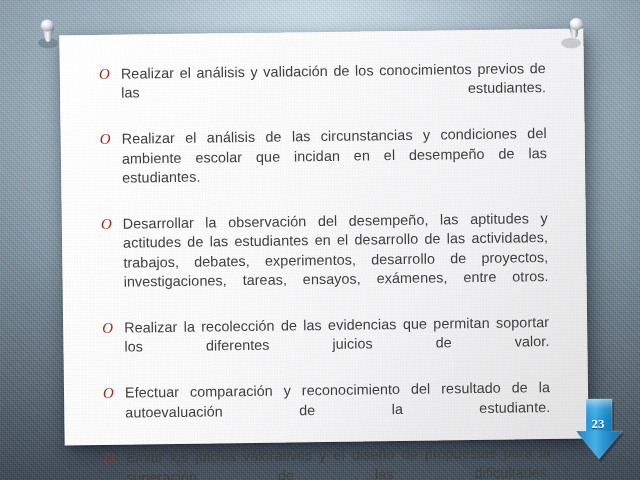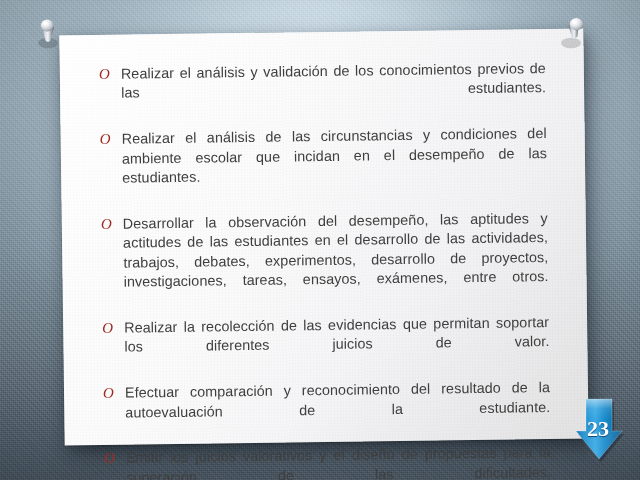--- a/index.html
+++ b/index.html
@@ -135,21 +135,21 @@
     height: 72px;
   }
   #page-number {
     position: absolute;
     left: 0;
     top: 20px;
     width: 48px;
     text-align: center;
     font-family: "Liberation Serif", serif;
     font-weight: bold;
-    font-size: 22px;
+    font-size: 13px;
     color: #ffffff;
     text-shadow: 0 1px 1px rgba(0,40,80,0.75);
     pointer-events: none;
   }
 </style>
 </head>
 <body>
 
 <div id="stage">
 

